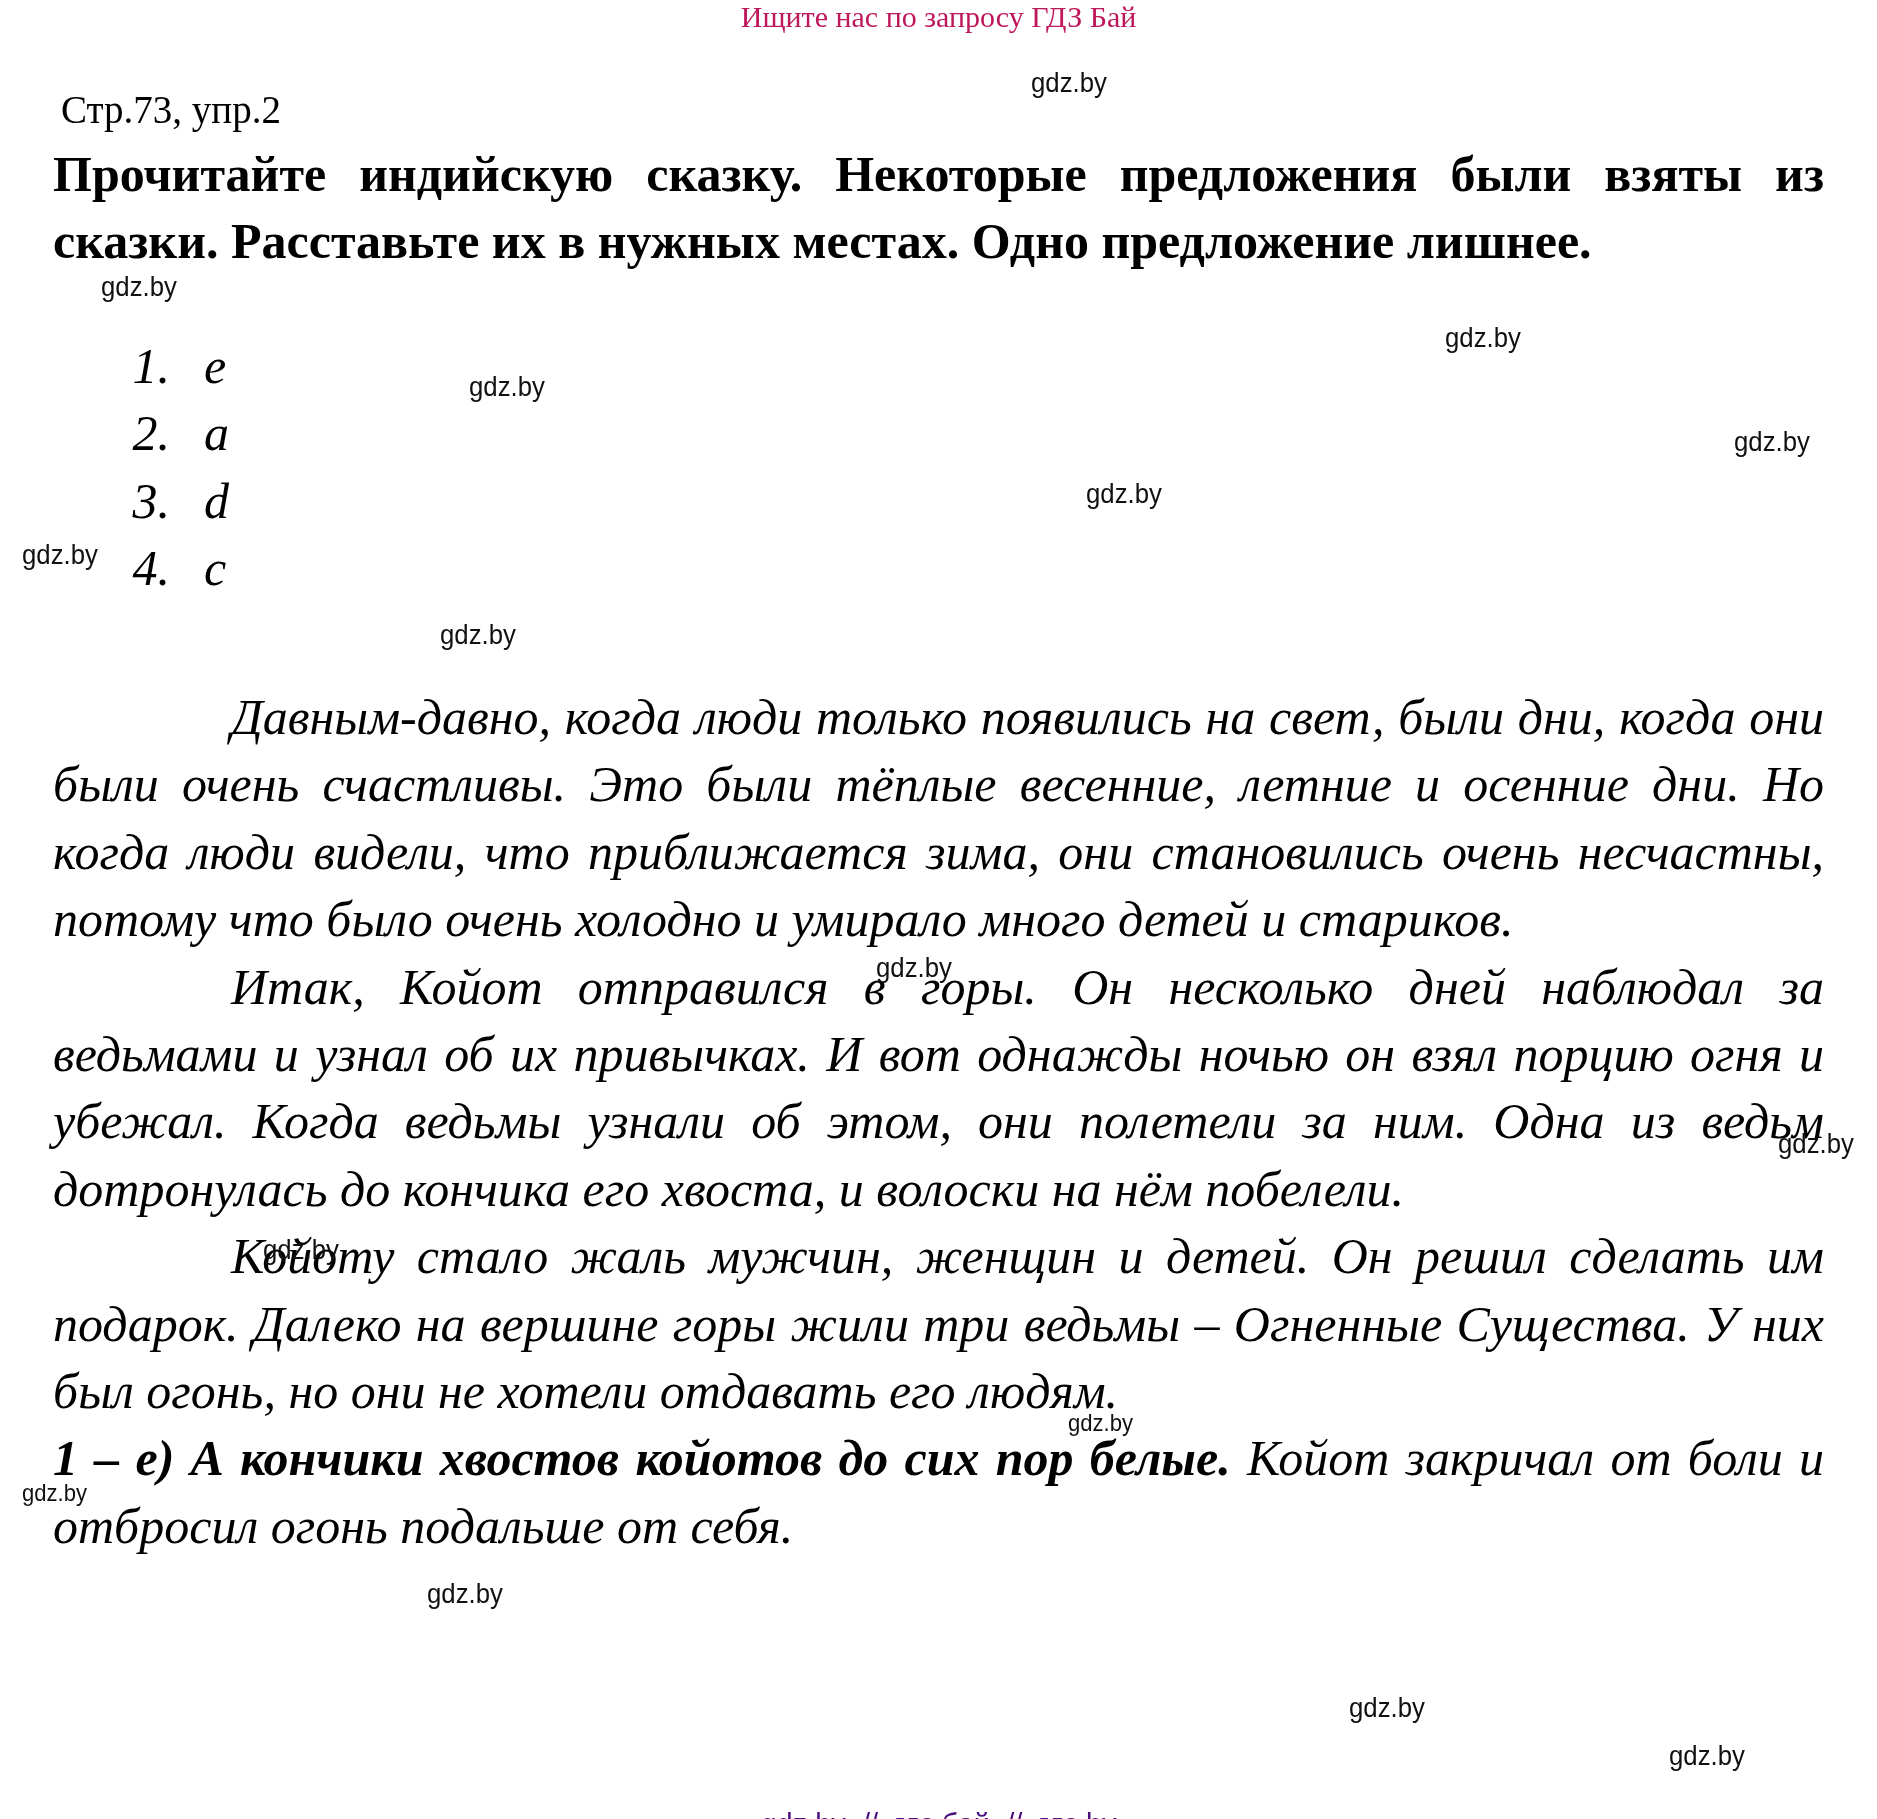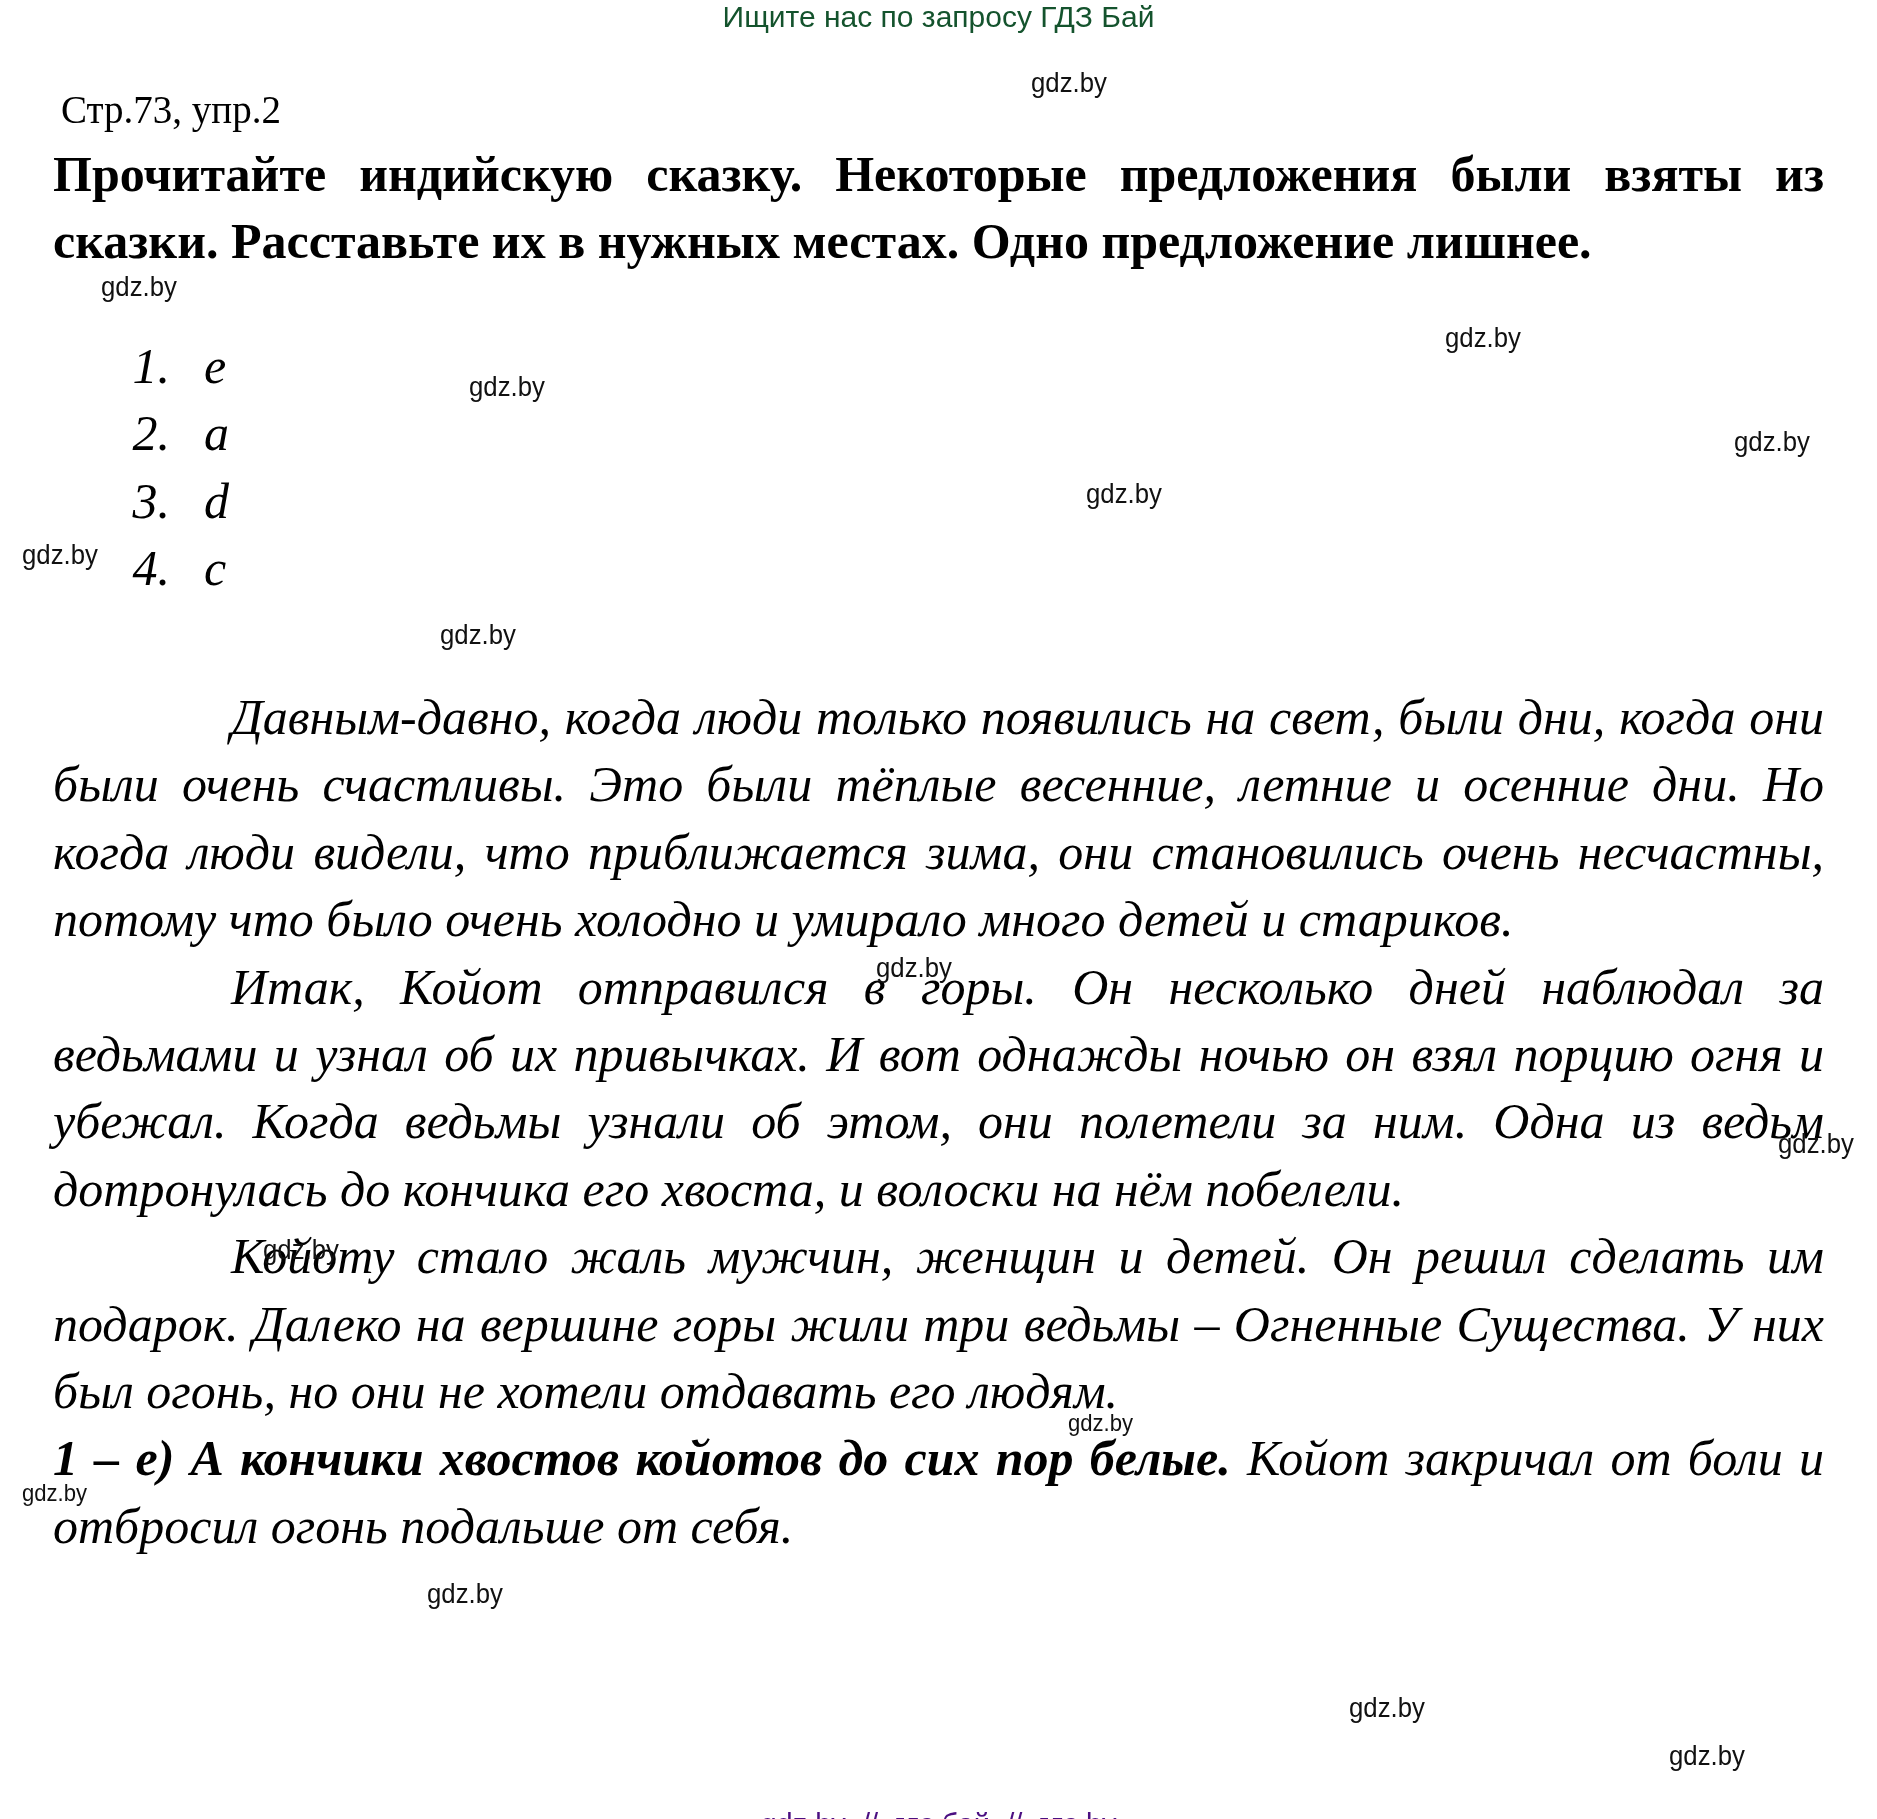--- a/index.html
+++ b/index.html
@@ -1,20 +1,20 @@
 <!DOCTYPE html>
 <html><head>
 <meta charset="utf-8">
 <style>
   html, body { margin: 0; padding: 0; background: #ffffff; }
   body { width: 1877px; height: 1819px; position: relative; overflow: hidden; }
   .banner {
     position: absolute; left: 0; top: 0; width: 1877px; height: 34px;
-    text-align: center; color: #14532d;
-    font-family: Liberation Sans, sans-serif; font-size: 30px; line-height: 34px;
+    text-align: center; color: #be185d;
+    font-family: Liberation Serif, serif; font-size: 30px; line-height: 34px;
   }
   .footer {
     position: absolute; left: 0; top: 1776px; width: 1877px; height: 40px;
     text-align: center; color: #4b0f82;
     font-family: "Liberation Sans", sans-serif; font-size: 29px; line-height: 40px;
     white-space: pre;
     margin-top: 28px;
   }
   .doc {
     position: absolute; left: 53px; top: 0; width: 1771px;

